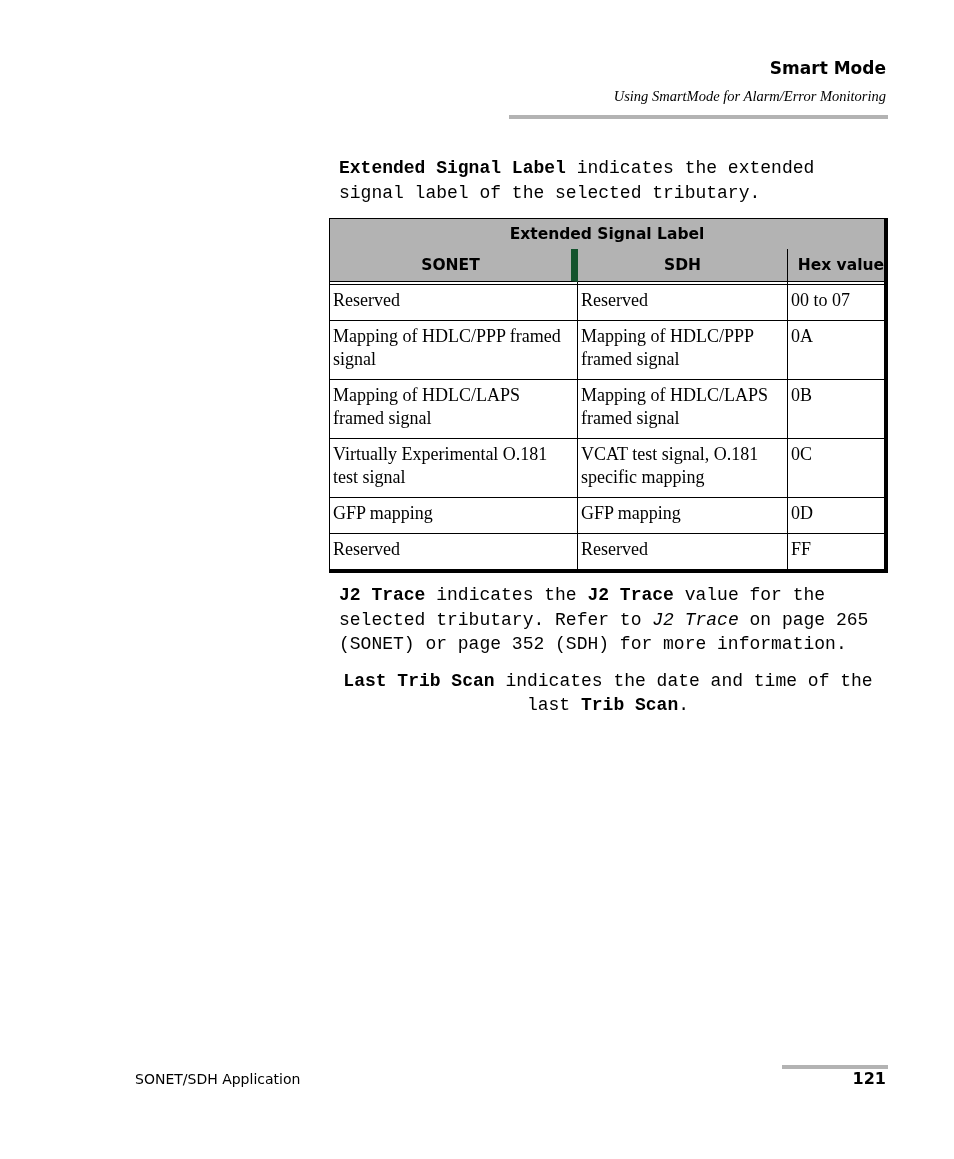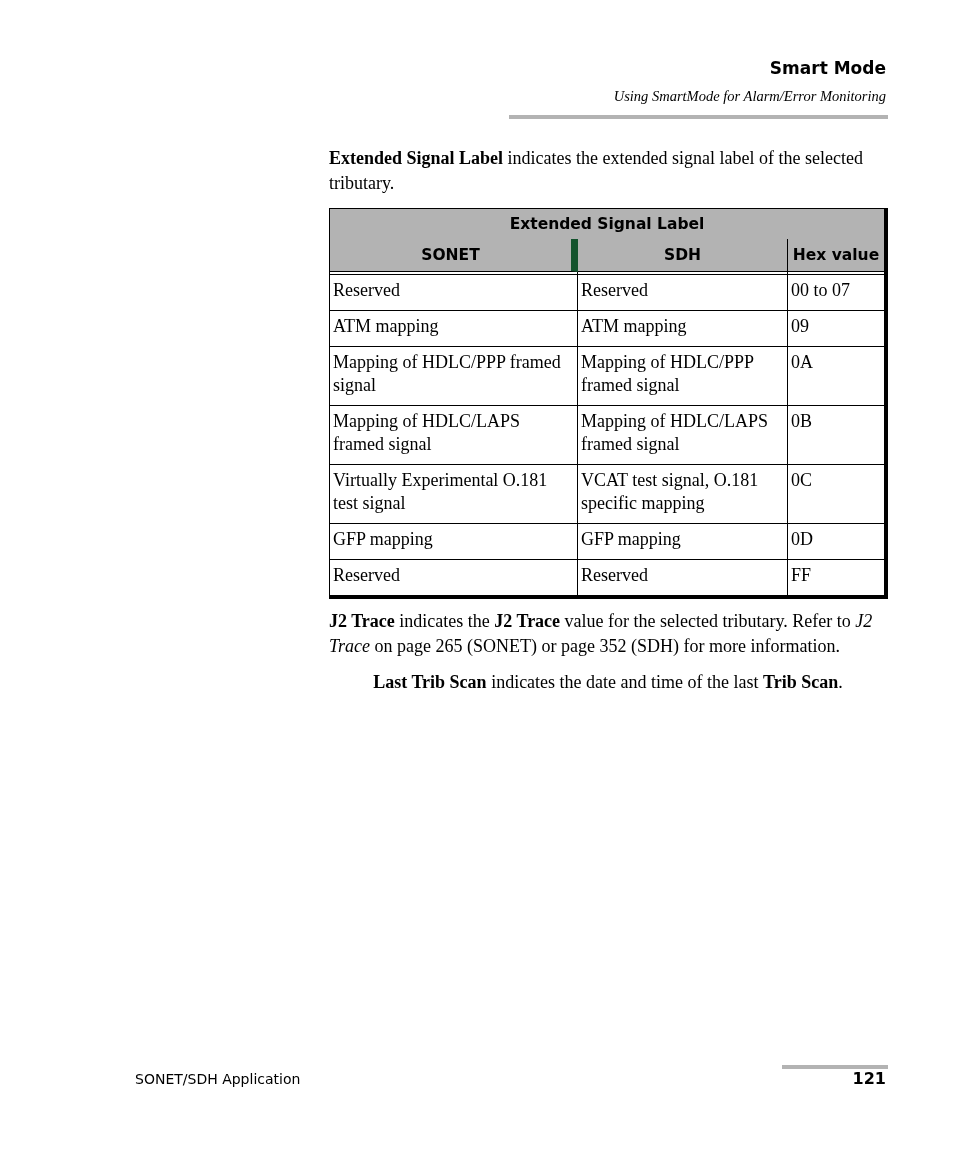--- a/index.html
+++ b/index.html
@@ -5,30 +5,30 @@
     html, body { margin: 0; padding: 0; background: #ffffff; }
     body { width: 954px; height: 1159px; position: relative; overflow: hidden; color: #000; }
     .sans { font-family: "DejaVu Sans", "Liberation Sans", sans-serif; }
     .serif { font-family: "Liberation Serif", "DejaVu Serif", serif; }
 
     .hdr-title { position: absolute; right: 68px; top: 58px; font-size: 17px; font-weight: bold; }
     .hdr-sub { position: absolute; right: 68px; top: 88px; font-size: 14.5px; font-style: italic; }
     .hdr-rule { position: absolute; left: 509px; top: 115px; width: 379px; height: 4px; background: #b3b3b3; }
 
     .content { position: absolute; left: 329px; top: 146px; width: 558px; font-size: 18px; line-height: 24.5px; }
-    .content p { margin: 0; }
+    .content p { margin: 10px; font-family: Liberation Mono, monospace; }
     .p1 { margin-bottom: 13px !important; }
 
     table.esl { border-collapse: separate; border-spacing: 0; width: 559px; margin: 0 0 0 0; position: relative; }
     table.esl th { background: #b3b3b3; font-weight: bold; font-size: 15.5px; text-align: center; padding: 0; }
     table.esl th.top { height: 30px; border-top: 1px solid #000; border-left: 1px solid #000; border-right: 4px solid #000; }
     table.esl th.col { height: 32px; border-bottom: 1px solid #000; }
     table.esl th.c1 { border-left: 1px solid #000; border-right: 7px solid #14532d; }
     table.esl th.c2 { border-right: 1px solid #000; }
-    table.esl th.c3 { border-right: 4px solid #000; }
+    table.esl th.c3 { border-right: 4px solid #000; text-align: right; }
     table.esl tr.gap td { height: 2px; padding: 0; border-bottom: 1px solid #000; border-right: 1px solid #000; }
     table.esl tr.gap td.c1 { border-left: 1px solid #000; }
     table.esl tr.gap td.c3 { border-right: 4px solid #000; }
     table.esl td { vertical-align: top; font-size: 18px; line-height: 23px; padding: 4px 3px 8px 3px; border-bottom: 1px solid #000; border-right: 1px solid #000; margin-left: 40px; }
     table.esl td.c1 { border-left: 1px solid #000; width: 241px; }
     table.esl td.c2 { width: 203px; }
     table.esl td.c3 { border-right: 4px solid #000; }
     table.esl tr.last td { border-bottom: 4px solid #000; }
 
     .after { margin-top: 10px !important; }
@@ -64,25 +64,20 @@
           <td class="c3"></td>
         </tr>
     </thead>
     <tbody>
       <tr>
           <td class="c1">Reserved</td>
           <td class="c2">Reserved</td>
           <td class="c3">00 to 07</td>
         </tr>
       <tr>
-          <td class="c1">ATM mapping</td>
-          <td class="c2">ATM mapping</td>
-          <td class="c3">09</td>
-        </tr>
-      <tr>
           <td class="c1">Mapping of HDLC/PPP framed signal</td>
           <td class="c2">Mapping of HDLC/PPP framed signal</td>
           <td class="c3">0A</td>
         </tr>
       <tr>
           <td class="c1">Mapping of HDLC/LAPS framed signal</td>
           <td class="c2">Mapping of HDLC/LAPS framed signal</td>
           <td class="c3">0B</td>
         </tr>
       <tr>

